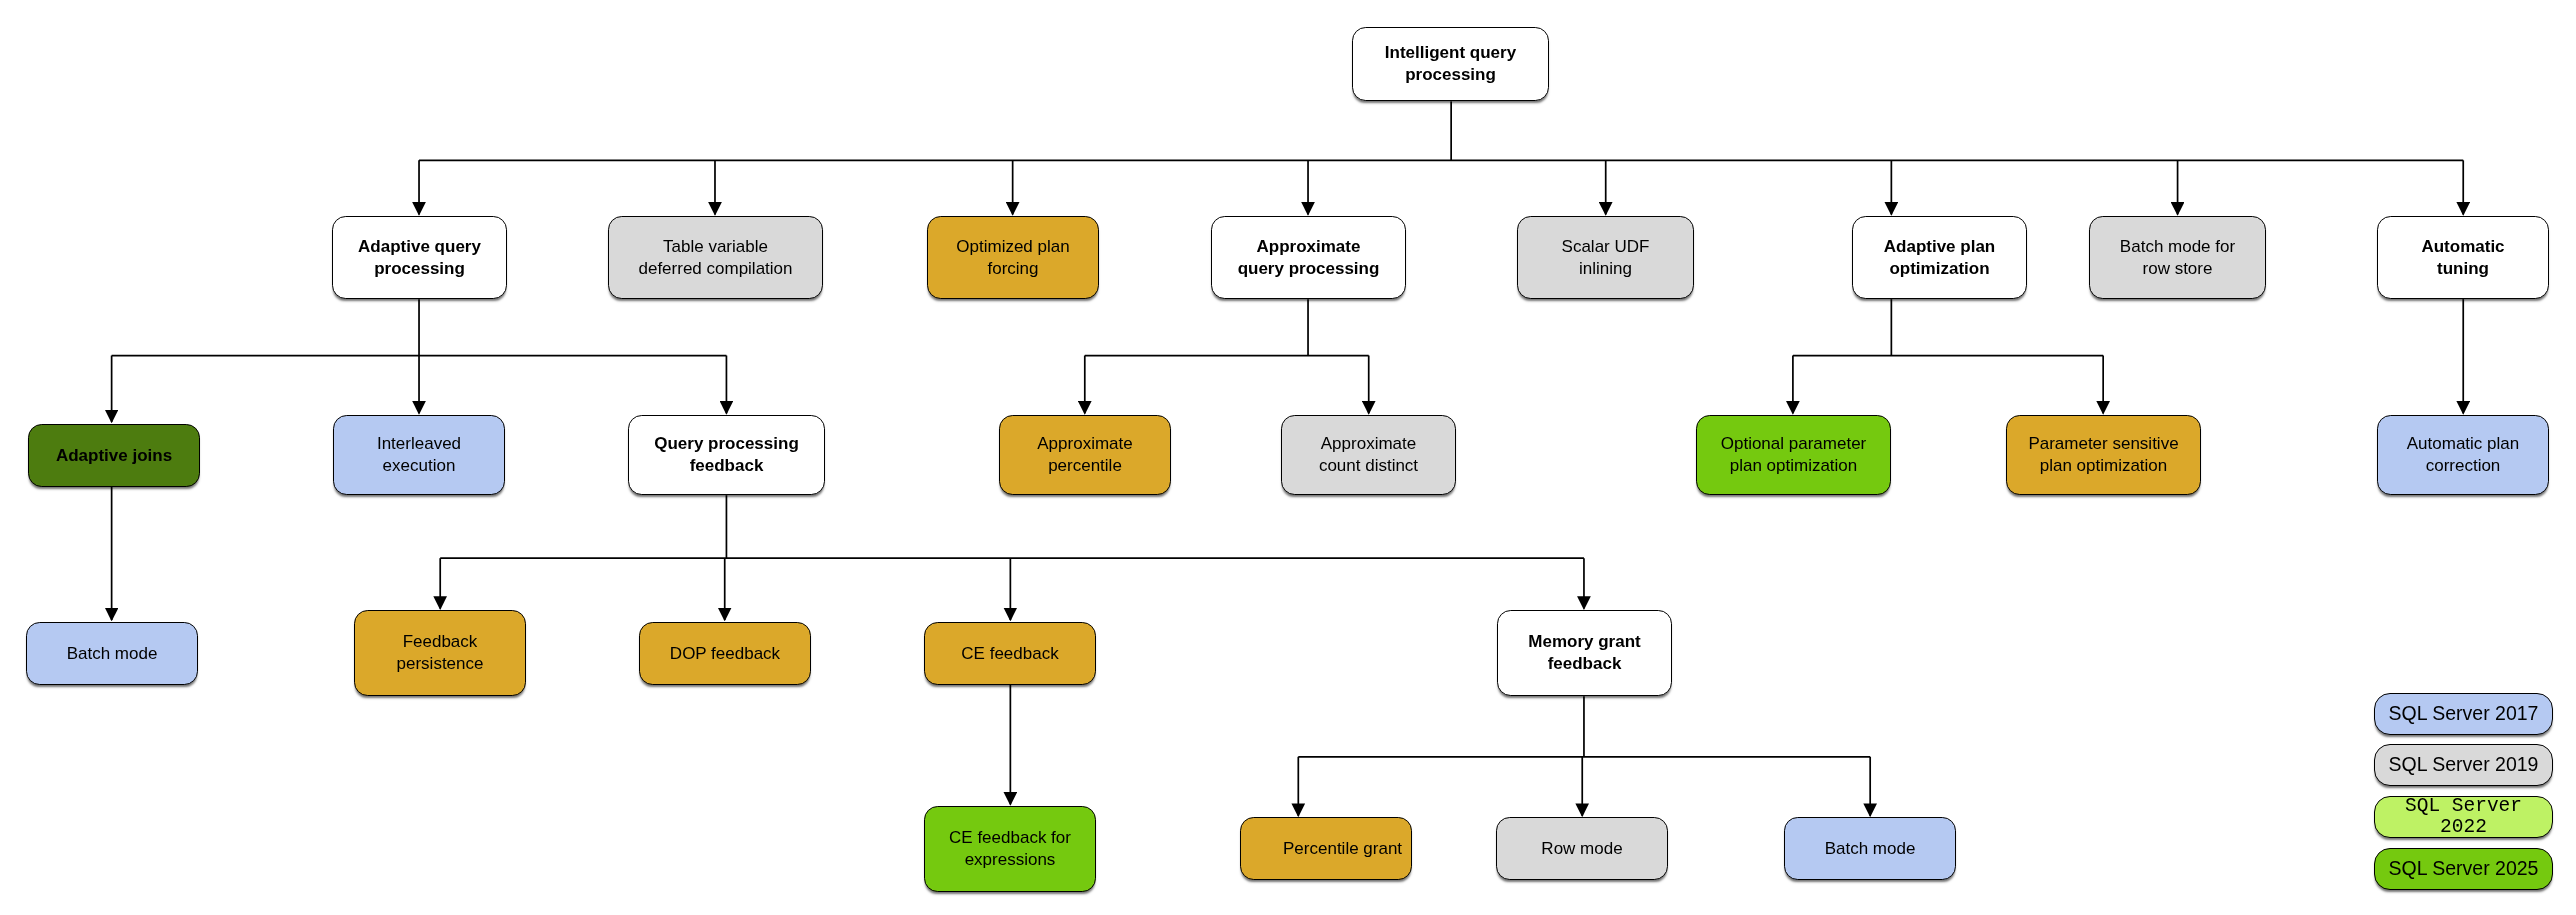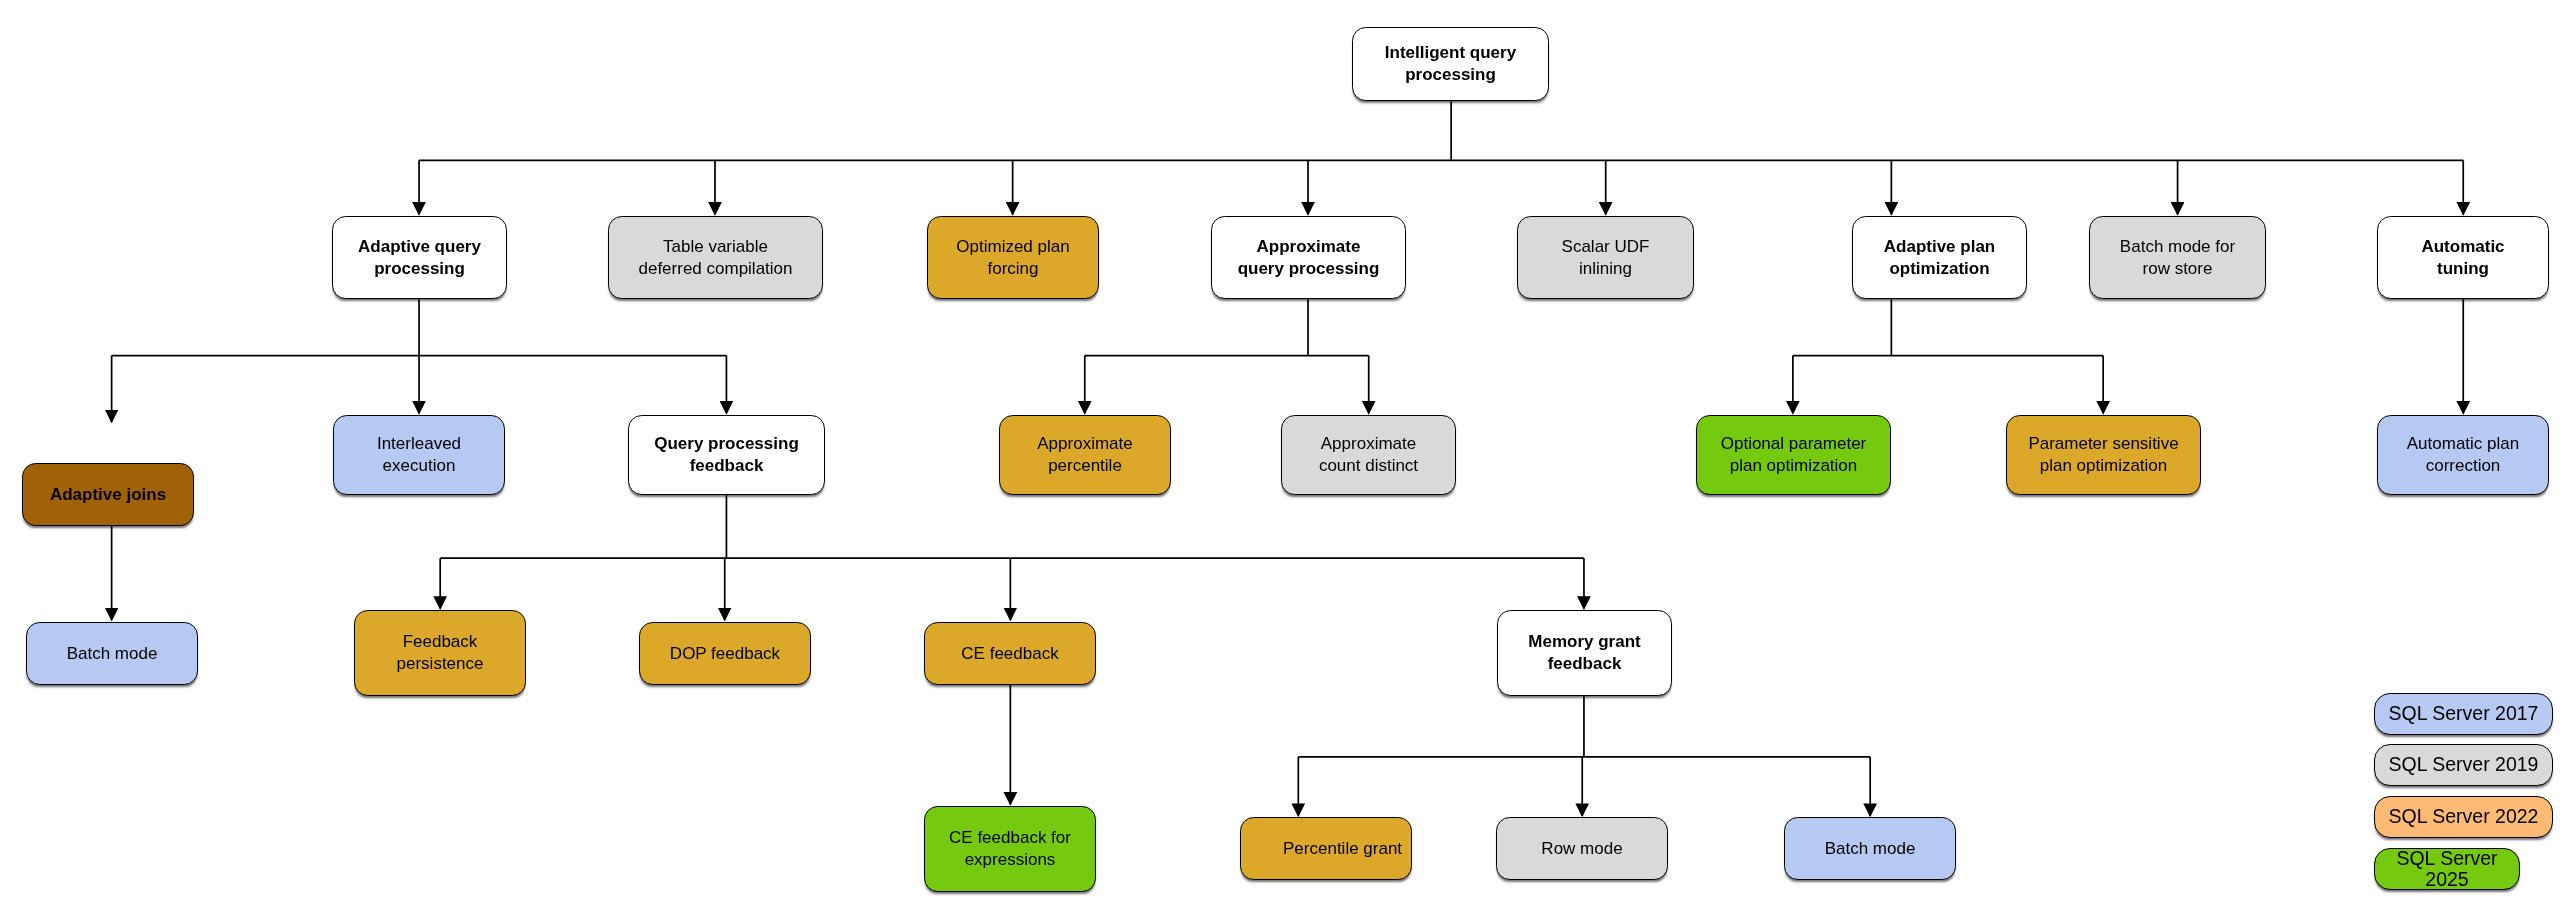--- a/index.html
+++ b/index.html
@@ -139,21 +139,21 @@
 optimization</span>
       </div>
       <div class="node" style="left: 2089px; top: 216px; width: 177px; height: 83px; background: rgb(217, 217, 217);">
         <span>Batch mode for
 row store</span>
       </div>
       <div class="node bold" style="left: 2377px; top: 216px; width: 172px; height: 83px; background: rgb(255, 255, 255); justify-content: center;">
         <span>Automatic
 tuning</span>
       </div>
-      <div class="node bold" style="left: 22px; top: 424px; width: 172px; height: 63px; background: #a16207; margin-top: 39px;">
+      <div class="node bold" style="left: 28px; top: 424px; width: 172px; height: 63px; background: #4d7c0f;">
         <span>Adaptive joins</span>
       </div>
       <div class="node" style="left: 333px; top: 415px; width: 172px; height: 80px; background: rgb(181, 201, 242);">
         <span>Interleaved
 execution</span>
       </div>
       <div class="node bold" style="left: 628px; top: 415px; width: 197px; height: 80px; background: rgb(255, 255, 255);">
         <span>Query processing
 feedback</span>
       </div>
@@ -208,21 +208,21 @@
         <span>Batch mode</span>
       </div>
     </div>
   <div>
       <div class="legend-chip" style="left: 2374px; top: 693px; width: 179px; height: 42px; background: rgb(181, 201, 242);">
         <span>SQL Server 2017</span>
       </div>
       <div class="legend-chip" style="left: 2374px; top: 744px; width: 179px; height: 42px; background: rgb(217, 217, 217);">
         <span>SQL Server 2019</span>
       </div>
-      <div class="legend-chip" style="left: 2374px; top: 796px; width: 179px; height: 42px; background: #fdba74;">
+      <div class="legend-chip" style="left: 2374px; top: 796px; width: 179px; height: 42px; background: #bef264; font-family: Liberation Mono, monospace;">
         <span>SQL Server 2022</span>
       </div>
-      <div class="legend-chip" style="left: 2374px; top: 848px; width: 146px; height: 42px; background: rgb(117, 201, 15);">
+      <div class="legend-chip" style="left: 2374px; top: 848px; width: 179px; height: 42px; background: rgb(117, 201, 15);">
         <span>SQL Server 2025</span>
       </div>
     </div>
 </div>
 
 
 </body></html>

